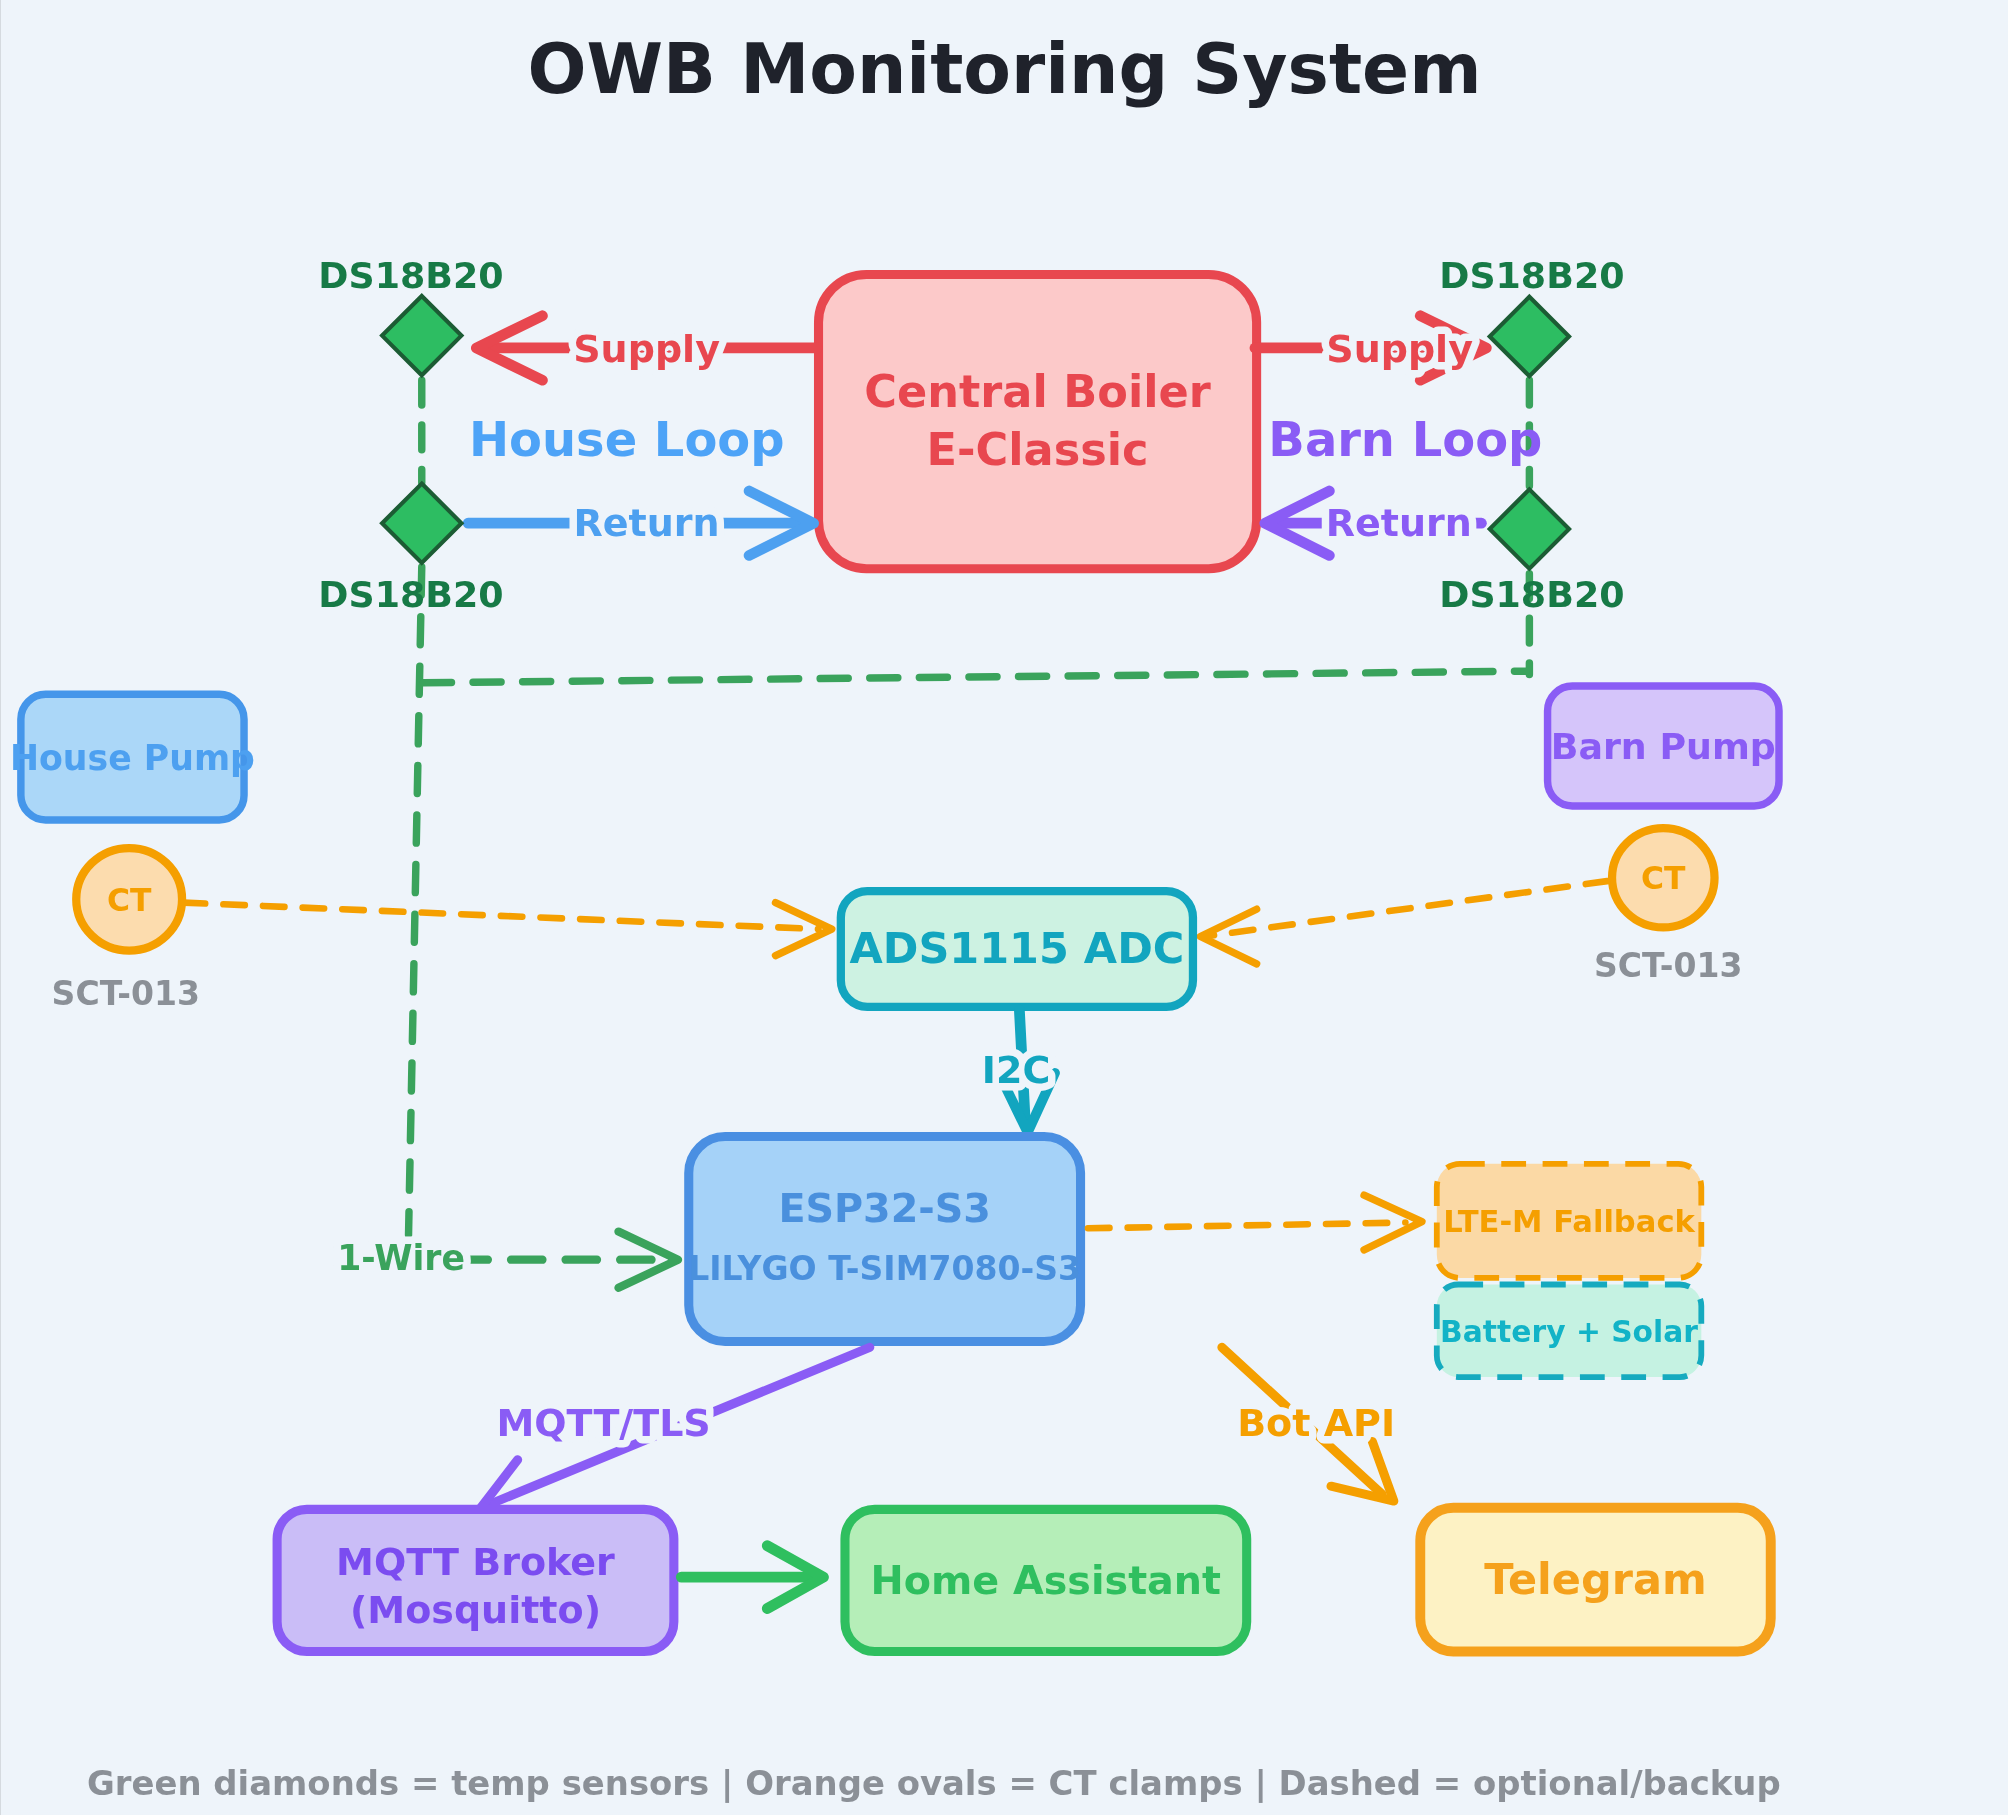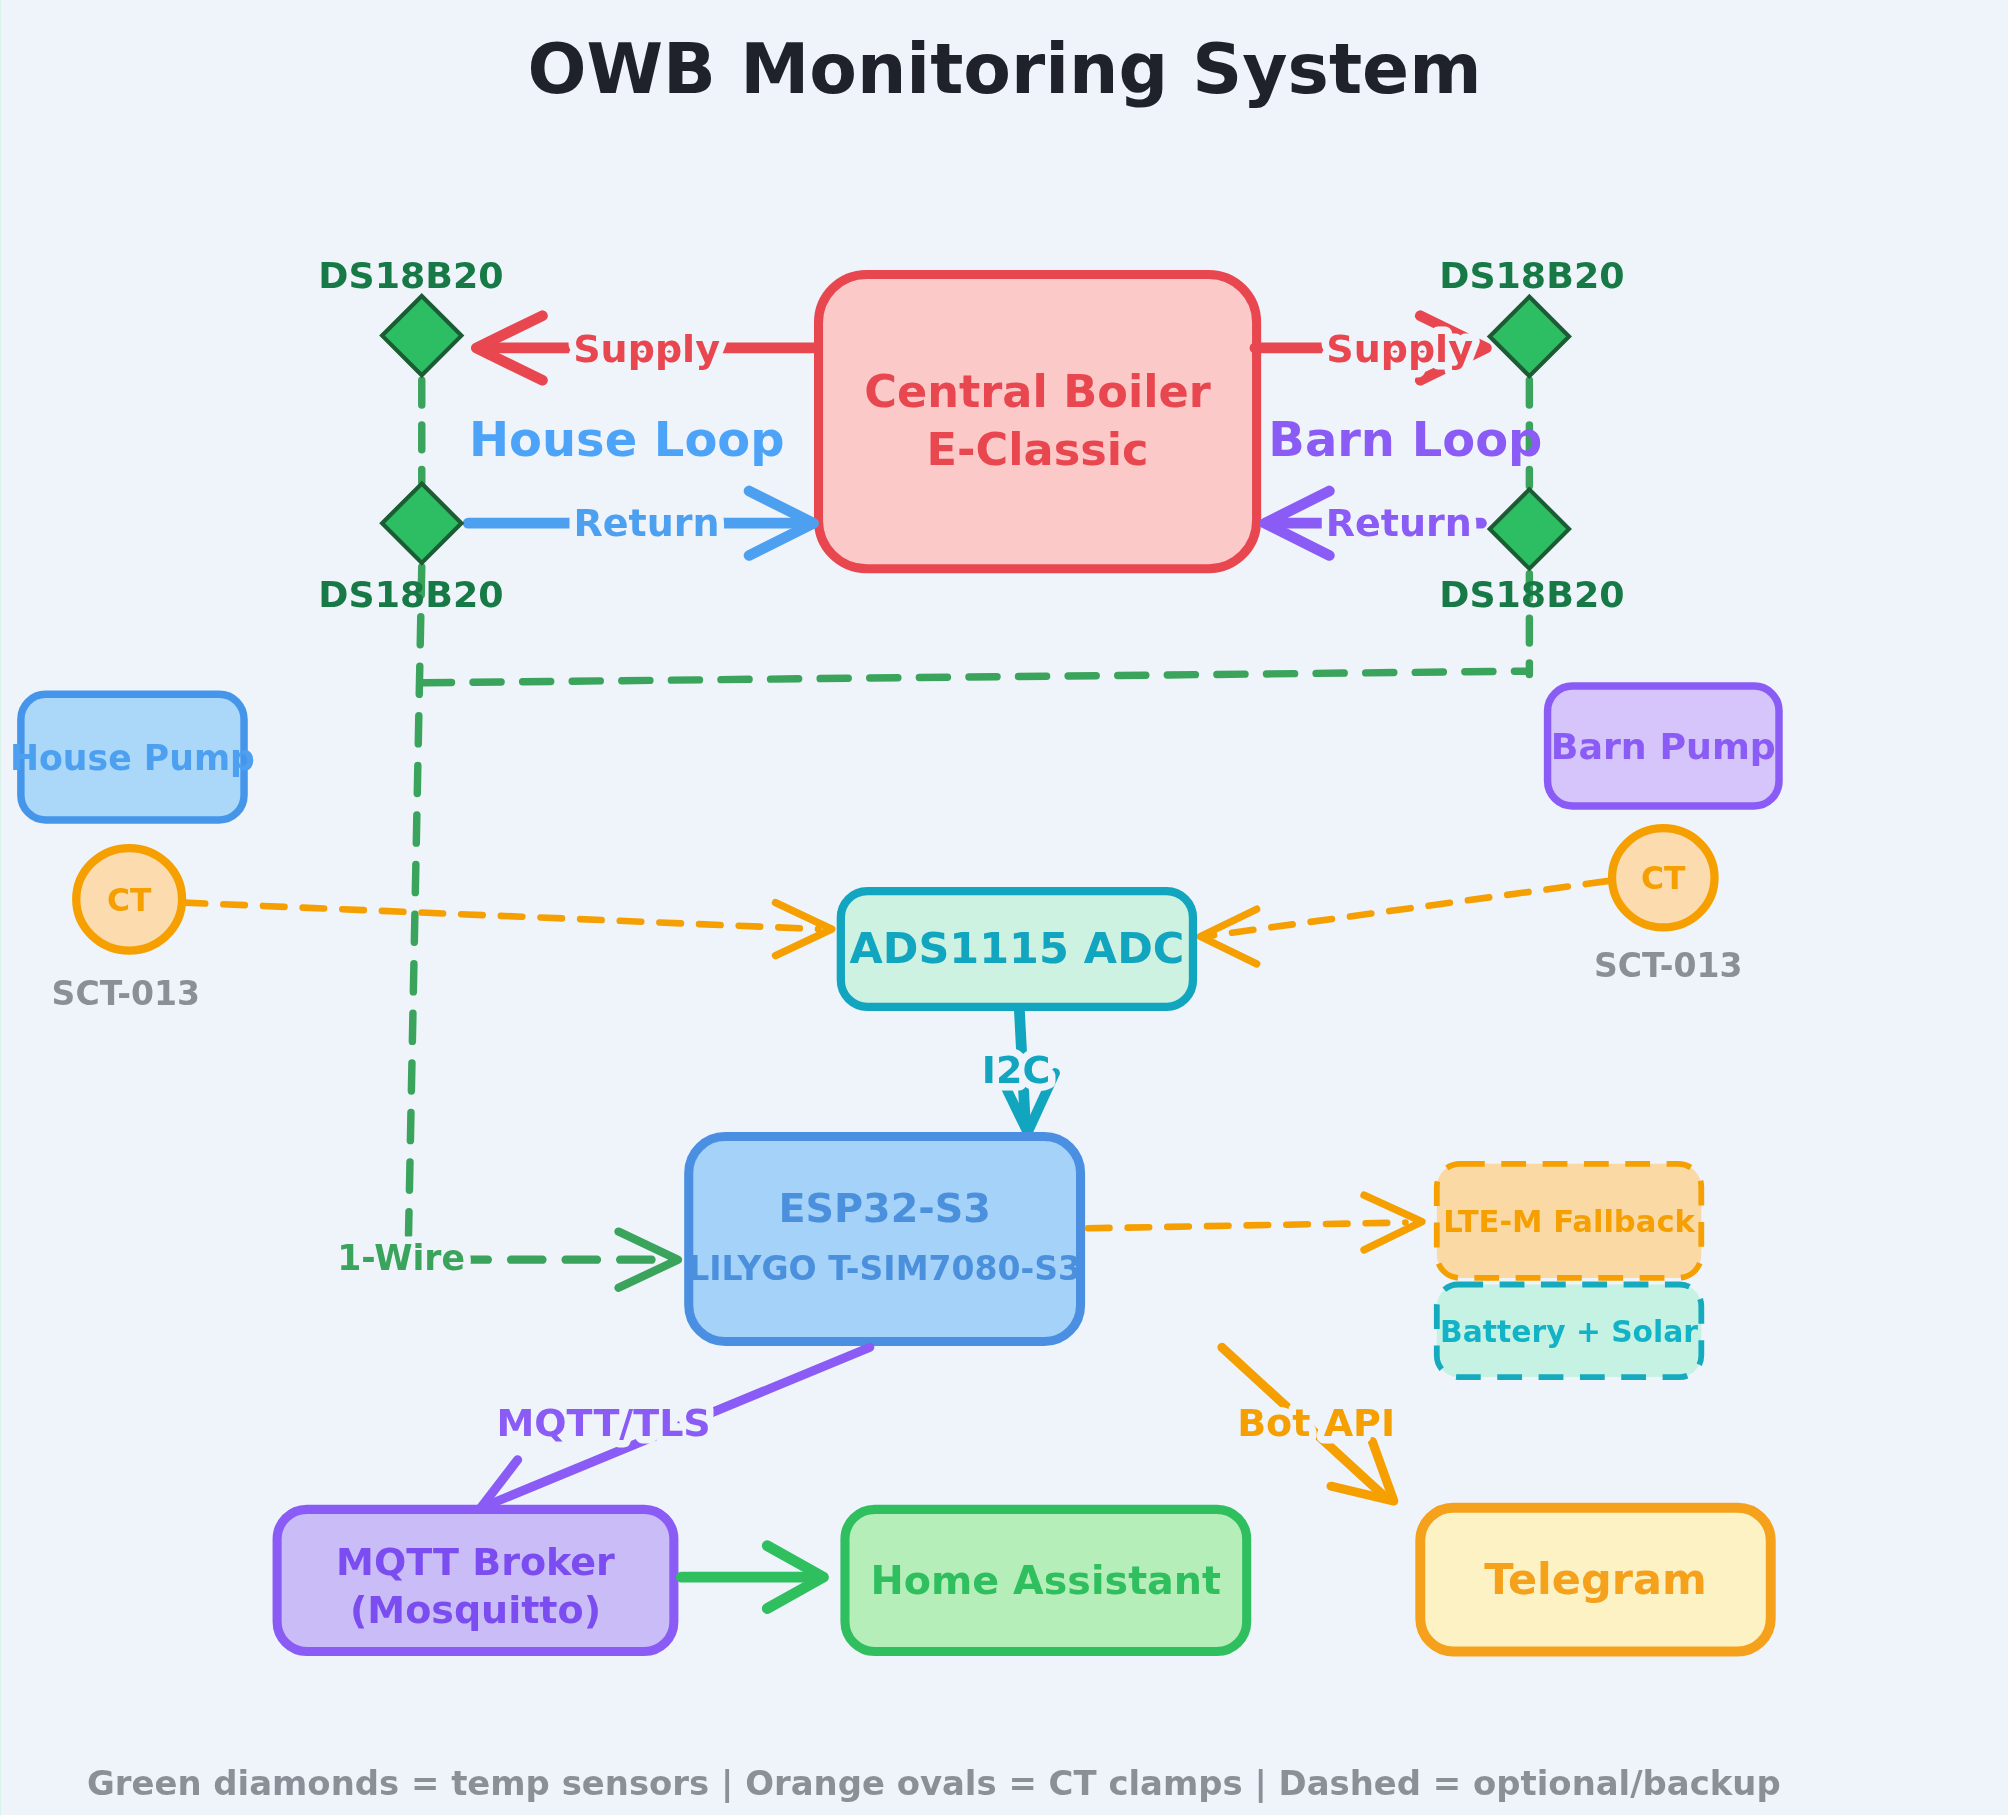--- a/index.html
+++ b/index.html
@@ -1,16 +1,16 @@
 <!DOCTYPE html>
 <html style="font-size:13.2px"><head>
 <meta charset="utf-8">
 <style>
   html,body { margin:0; padding:0; background:#eef4fa; }
-  .stage { width:1838px; height:1816px; position:relative; background:#86efac; }
+  .stage { width:1838px; height:1816px; position:relative; background:#737373; }
   svg { display:block; }
   text {
     font-family:"DejaVu Sans","Liberation Sans",sans-serif;
     font-weight:700;
   }
   .onln {
     paint-order:stroke;
     stroke:#eef4fa;
     stroke-width:18px;
     stroke-linejoin:round;

